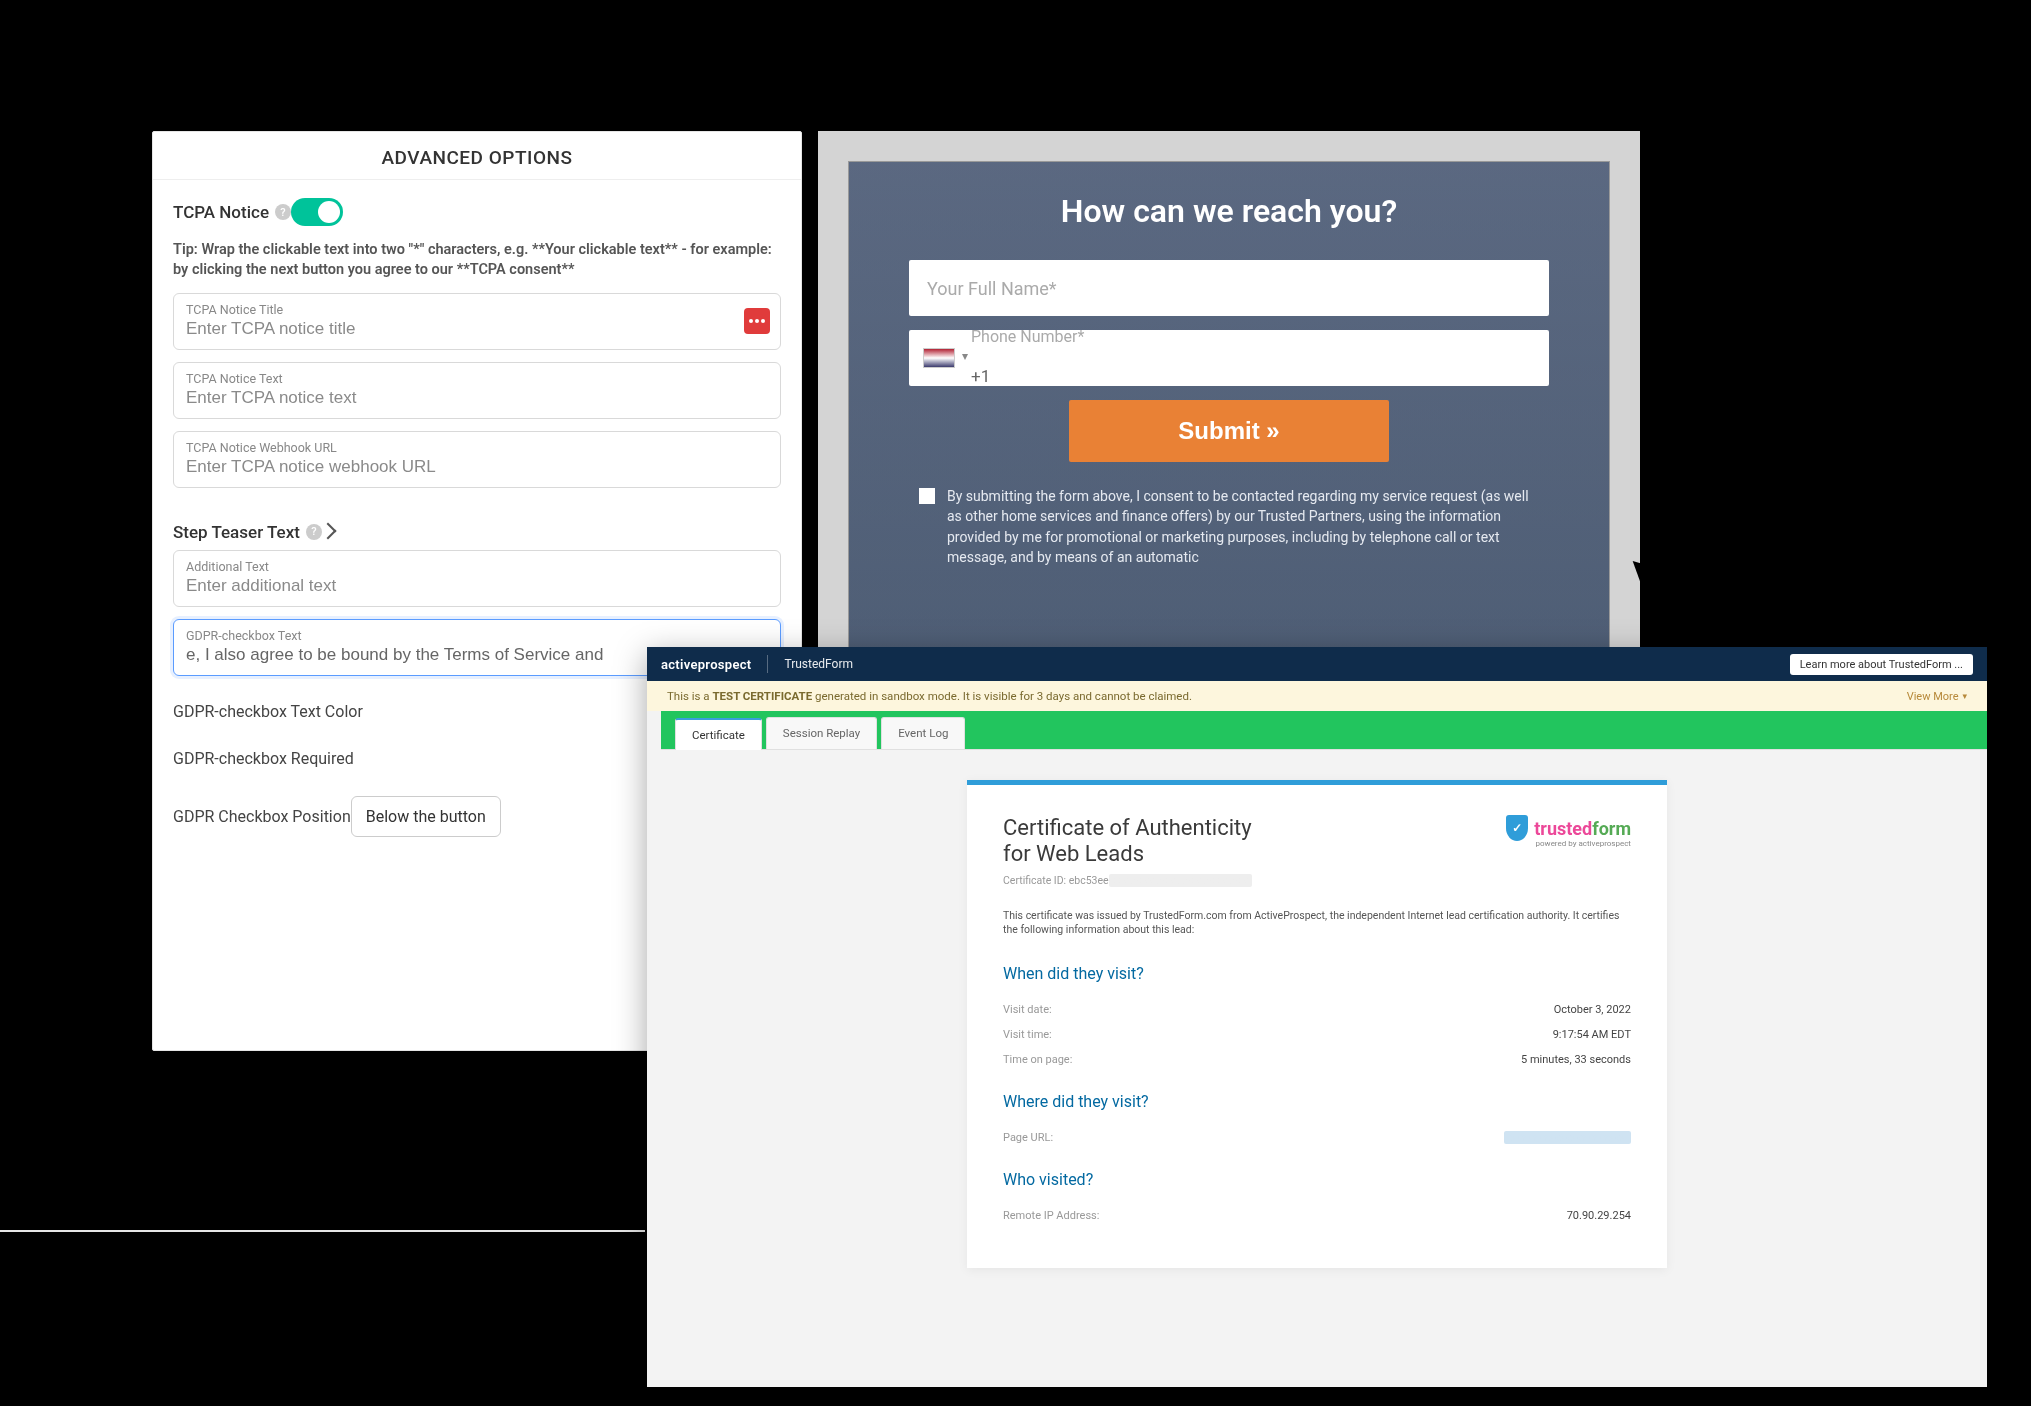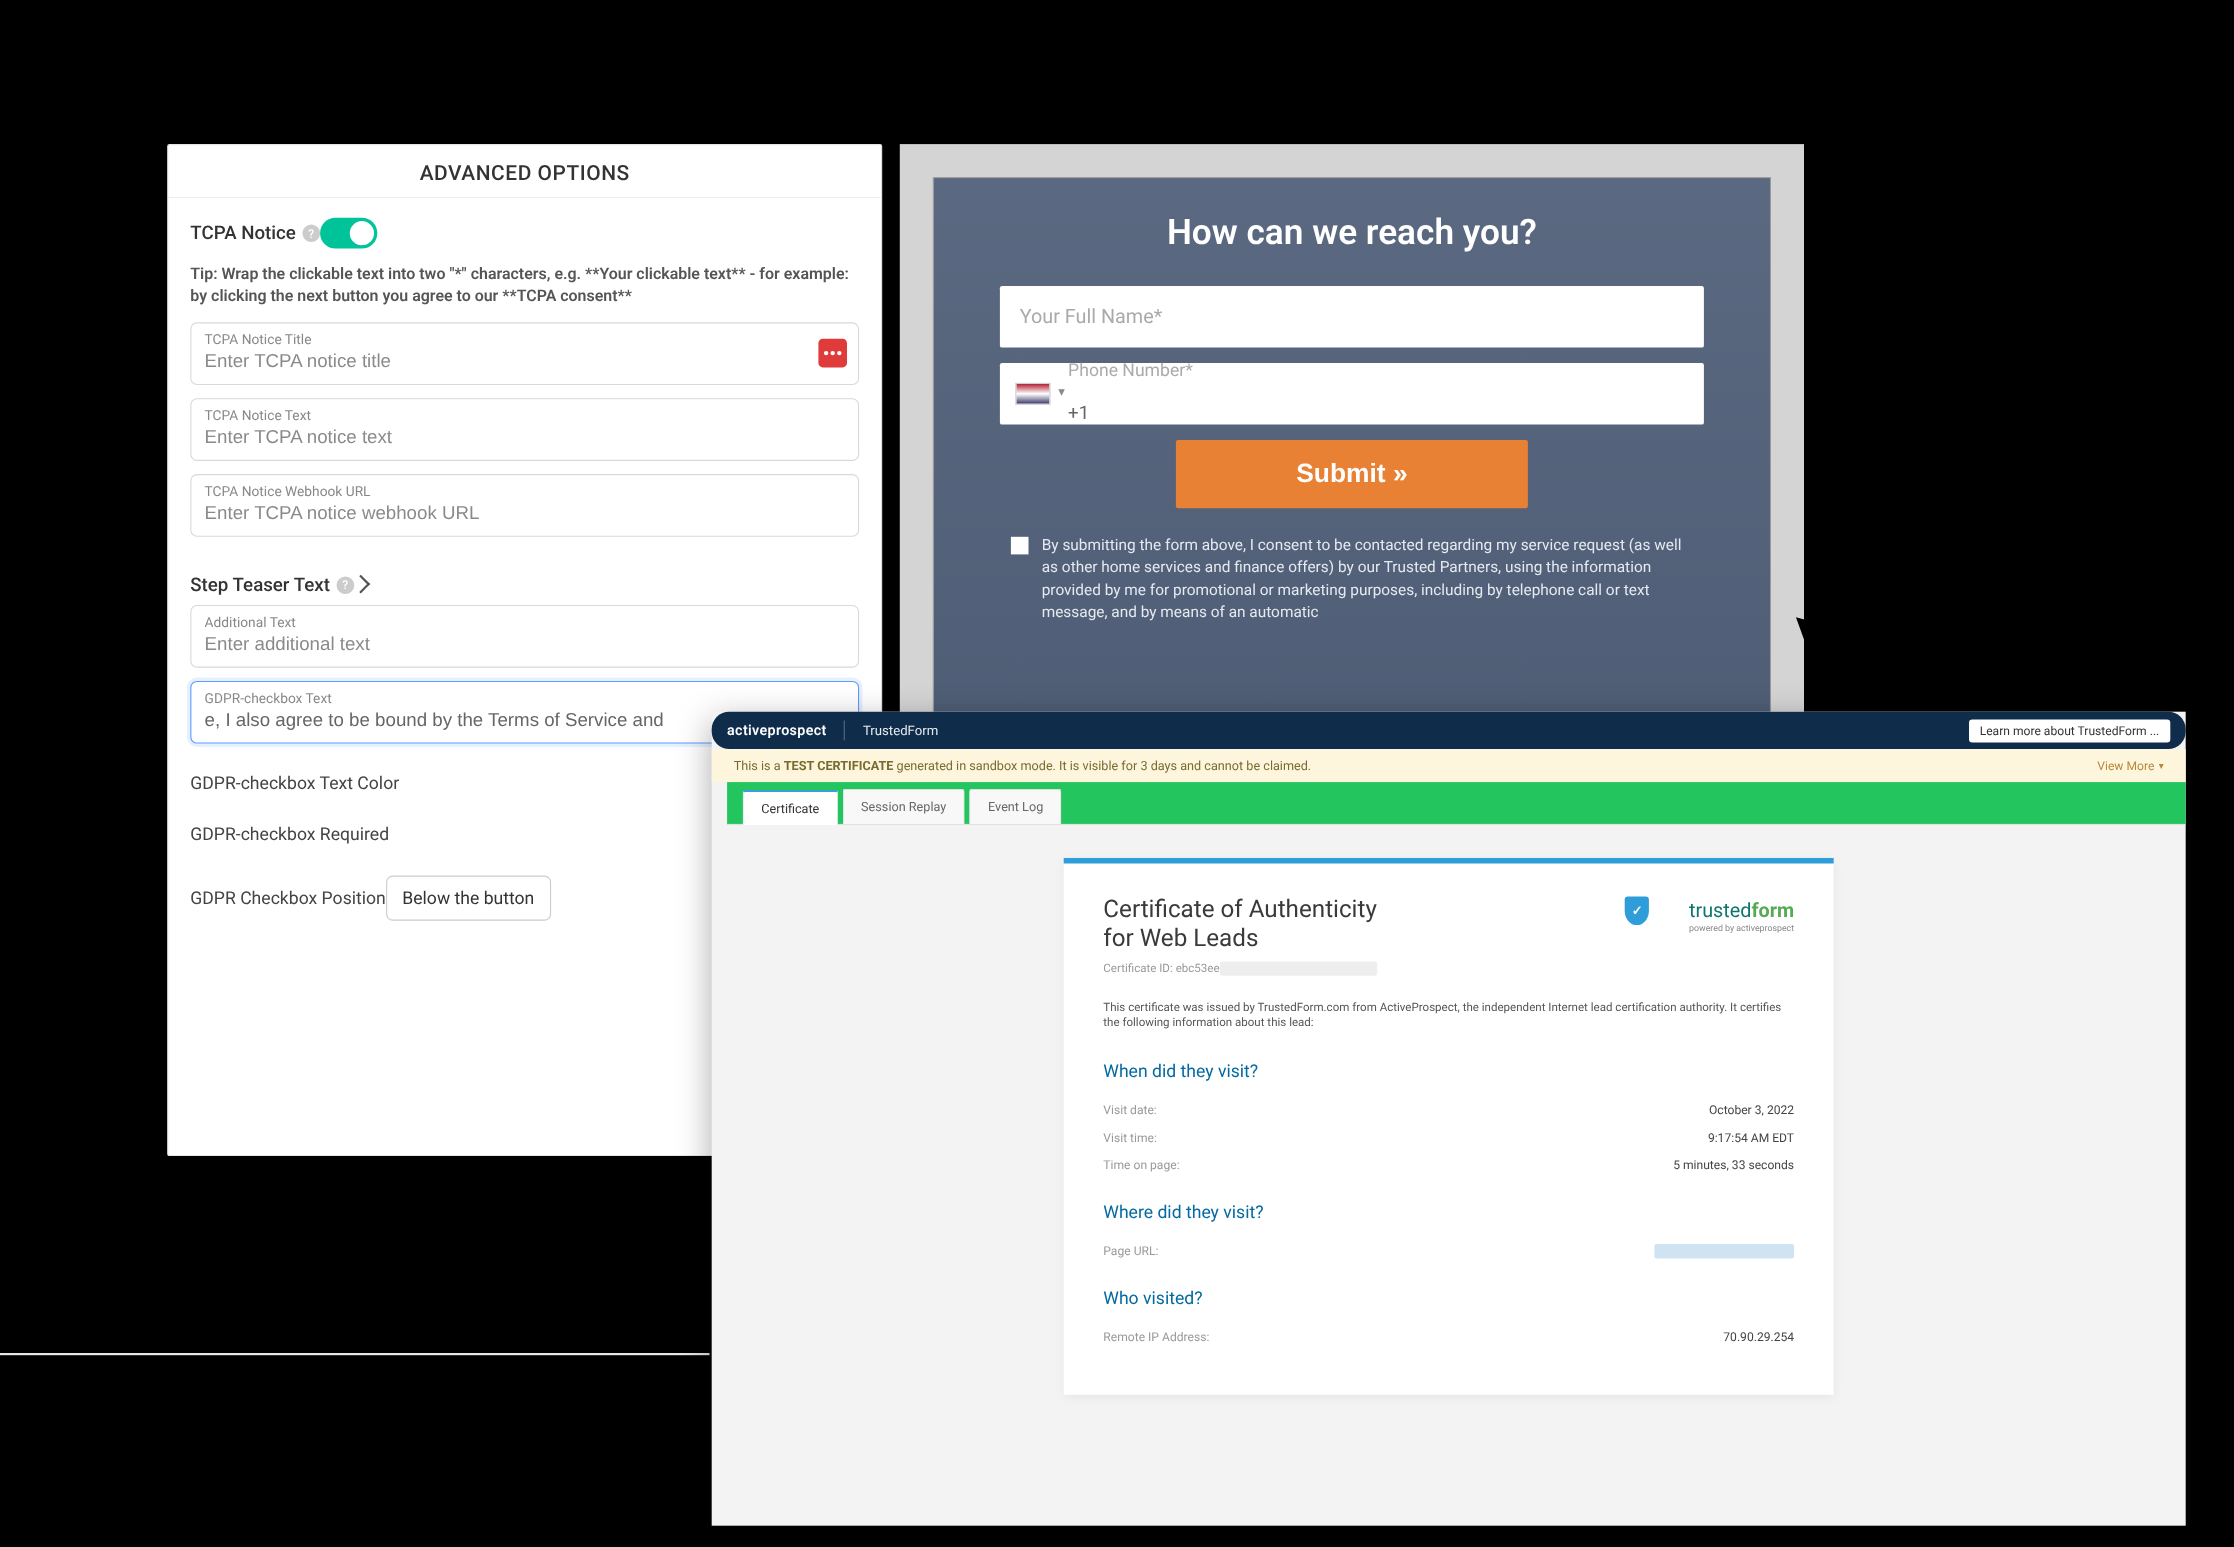--- a/index.html
+++ b/index.html
@@ -137,21 +137,20 @@
   height: 740px;
   background: #f3f3f3;
   z-index: 5;
   box-shadow: 0 8px 30px rgba(0,0,0,.35);
   font-size: 12px;
 }
 .ap-topbar {
   height: 34px; background: #0f2c4b; color: #fff;
   display: flex; align-items: center; padding: 0 14px; gap: 16px;
   font-size: 13px;
-  border-radius: 16px;
 }
 .ap-brand { font-weight: 600; letter-spacing: .3px; }
 .ap-sep { width: 1px; height: 18px; background: rgba(255,255,255,.3); }
 .ap-product { font-size: 12px; opacity: .9; }
 .ap-learn {
   margin-left: auto; background: #fff; color: #333; border-radius: 3px;
   padding: 4px 10px; font-size: 11px;
 }
 .ap-banner {
   background: #fdf6dd; color: #7a6a2f; font-size: 11.5px;
@@ -179,21 +178,21 @@
 }
 .ap-cert-head { display: flex; justify-content: space-between; align-items: flex-start; margin-bottom: 22px; }
 .ap-cert-title { font-size: 22px; color: #3a3a3a; line-height: 1.2; }
 .ap-cert-id { font-size: 10.5px; color: #999; margin-top: 6px; }
 .ap-cert-id-val { background: #eee; color: #eee; padding: 0 4px; border-radius: 2px; }
 .tf-logo { display: flex; align-items: center; gap: 6px; font-size: 18px; font-weight: 600; }
 .tf-shield {
   width: 22px; height: 26px; background: #2f9dd9; border-radius: 3px 3px 50% 50%;
   display: flex; align-items: center; justify-content: center; color: #fff; font-size: 12px;
 }
-.tf-text b:first-child { color: #0f766e; font-weight: 400; margin-left: 30px; }
+.tf-text b:first-child { color: #ec4899; font-weight: 700; }
 .tf-text b:last-child { color: #5a5; font-weight: 700; }
 .tf-powered { font-size: 8px; color: #888; text-align: right; margin-top: -2px; }
 
 .ap-desc { font-size: 10.5px; color: #555; line-height: 1.4; margin-bottom: 26px; }
 
 .ap-section-title { font-size: 16px; color: #0369a1; margin: 20px 0 14px; }
 .ap-kv { display: flex; justify-content: space-between; font-size: 11px; padding: 6px 0; }
 .ap-kv .k { color: #999; }
 .ap-kv .v { color: #444; }
 .ap-kv .v.blur { background: #cfe3f2; color: #cfe3f2; border-radius: 2px; padding: 0 6px; }

